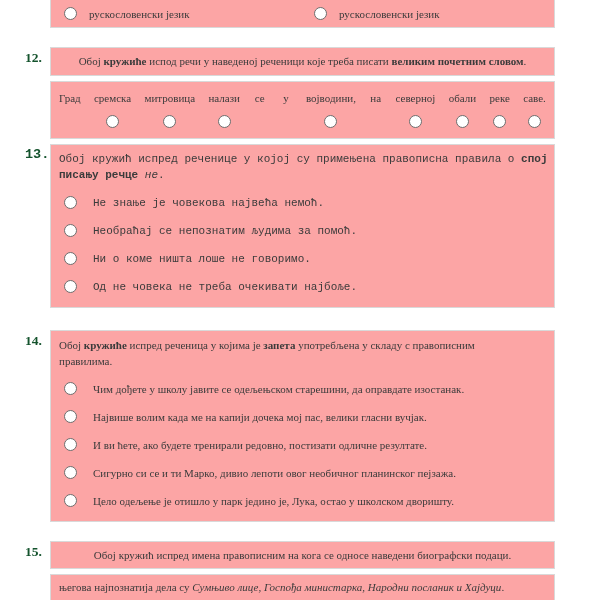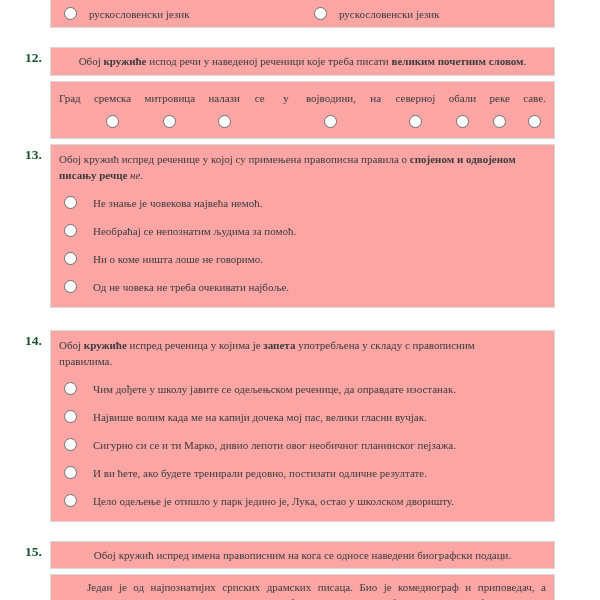--- a/index.html
+++ b/index.html
@@ -119,21 +119,21 @@
           <span class="radio"></span>
         </span>
       <span class="wcell">
           <span class="w">саве.</span>
           <span class="radio"></span>
         </span>
     </div>
   </div>
 </div>
 
-<div class="qblock" style="margin-top:5px;">
+<div class="qblock" style="margin-top:5px;font-family:Liberation Mono, monospace;">
   <span class="qnum">13.</span>
   <div class="card bigcard">
     <div class="qprompt"><span>Обој кружић испред реченице у којој су примењена правописна правила о </span><span class="b">спојеном и одвојеном</span><br><span class="b">писању речце</span><span> </span><span class="i">не</span><span>.</span></div>
     <div class="opt-row">
       <span class="radio"></span>
       <span class="opt-text">Не знање је човекова највећа немоћ.</span>
     </div>
     <div class="opt-row">
       <span class="radio"></span>
       <span class="opt-text">Необраћај се непознатим људима за помоћ.</span>
@@ -148,44 +148,43 @@
     </div>
   </div>
 </div>
 
 <div class="qblock" style="margin-top:22px;">
   <span class="qnum">14.</span>
   <div class="card bigcard">
     <div class="qprompt"><span>Обој </span><span class="b">кружиће</span><span> испред реченица у којима је </span><span class="b">запета</span><span> употребљена у складу с правописним</span><br><span>правилима.</span></div>
     <div class="opt-row">
       <span class="radio"></span>
-      <span class="opt-text">Чим дођете у школу јавите се одељењском реченице, да оправдате изостанак.</span>
+      <span class="opt-text">Чим дођете у школу јавите се одељењском старешини, да оправдате изостанак.</span>
     </div>
     <div class="opt-row">
       <span class="radio"></span>
       <span class="opt-text">Највише волим када ме на капији дочека мој пас, велики гласни вучјак.</span>
     </div>
     <div class="opt-row">
       <span class="radio"></span>
-      <span class="opt-text">Сигурно си се и ти Марко, дивио лепоти овог необичног планинског пејзажа.</span>
+      <span class="opt-text">И ви ћете, ако будете тренирали редовно, постизати одличне резултате.</span>
     </div>
     <div class="opt-row">
       <span class="radio"></span>
-      <span class="opt-text">И ви ћете, ако будете тренирали редовно, постизати одличне резултате.</span>
+      <span class="opt-text">Сигурно си се и ти Марко, дивио лепоти овог необичног планинског пејзажа.</span>
     </div>
     <div class="opt-row">
       <span class="radio"></span>
       <span class="opt-text">Цело одељење је отишло у парк једино је, Лука, остао у школском дворишту.</span>
     </div>
   </div>
 </div>
 
 <div class="qblock" style="margin-top:19px;">
   <span class="qnum">15.</span>
   <div class="card prompt-card">
     <span><span>Обој кружић испред имена правописним на кога се односе наведени биографски подаци.</span></span>
   </div>
   <div class="card bio-card">
-    <div class="bio-line1"><span>Један је од најпознатијих српских драмских писаца. Био је комедиограф и приповедач, а</span></div>
     <div class="bio-line2"><span>његова најпознатија дела су </span><span class="i">Сумњиво лице, Госпођа министарка, Народни посланик и Хајдуци</span><span>.</span></div>
   </div>
 
 </div>
 
 </body></html>

